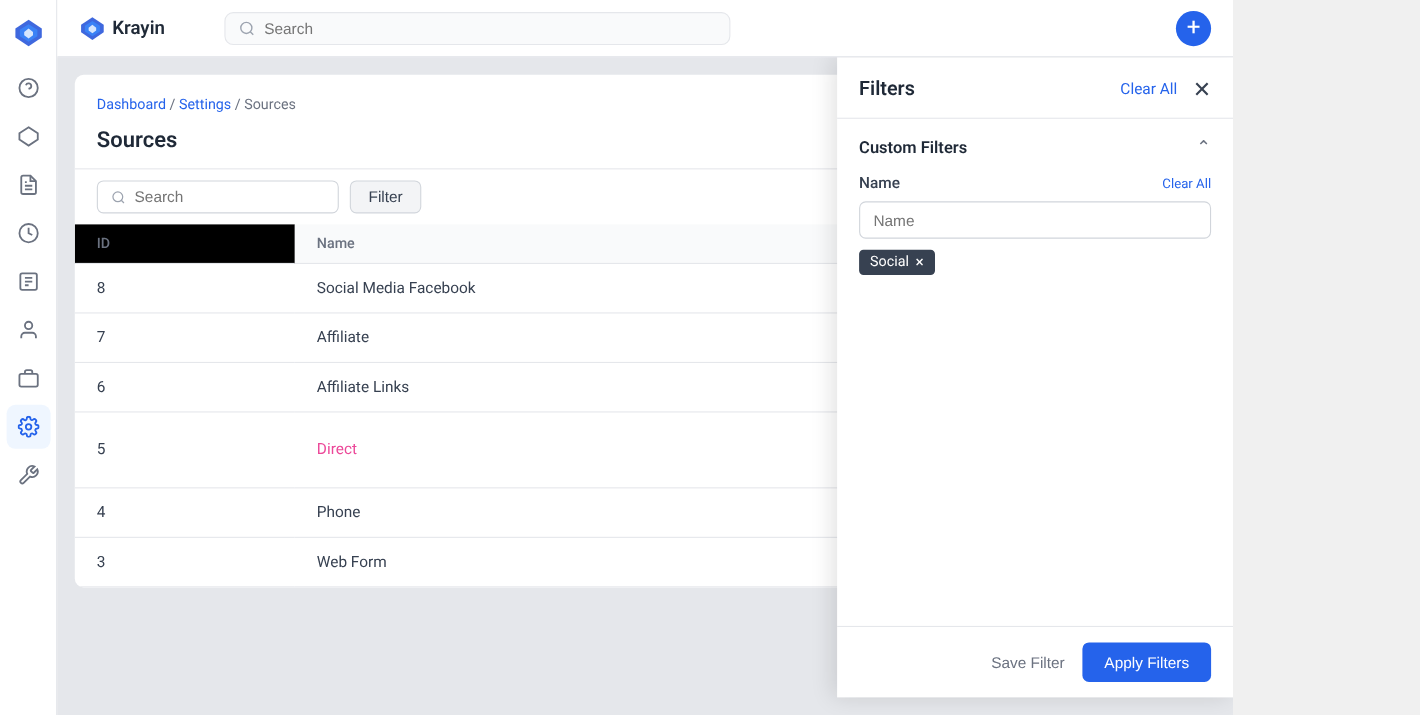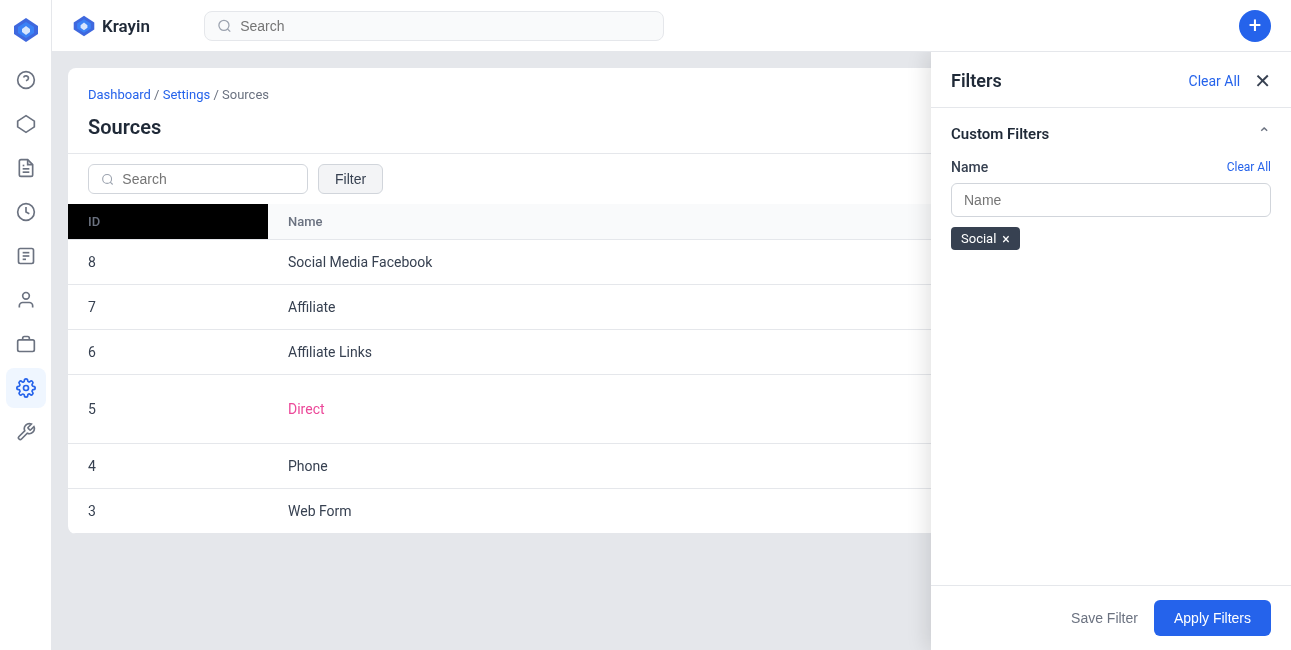--- a/index.html
+++ b/index.html
@@ -47,21 +47,21 @@
       border-radius: 8px;
       cursor: pointer;
       color: #6b7280;
       font-size: 18px;
     }
     .left-icon.active { background: #eff6ff; color: #2563eb; }
   </style>
 </head>
 <body>
 
-<div style="display:flex; width:1291px; height:650px; overflow:hidden;">
+<div style="display:flex; width:1121px; height:650px; overflow:hidden;">
 
   <div class="left-sidebar">
 
     <div style="display:flex; align-items:center; gap:4px; padding:4px 4px 12px; width:100%; justify-content:center;">
       <svg width="28" height="28" viewBox="0 0 28 28">
         <polygon points="14,2 26,10 26,18 14,26 2,18 2,10" fill="#1d4ed8" opacity="0.85"></polygon>
         <polygon points="14,6 22,11 22,17 14,22 6,17 6,11" fill="#3b82f6"></polygon>
         <polygon points="14,10 18,13 18,16 14,19 10,16 10,13" fill="#fff" opacity="0.8"></polygon>
       </svg>
     </div>
@@ -207,21 +207,21 @@
     <td style="padding:14px 20px; font-size:14px; color:#374151; border-bottom:1px solid #e5e7eb;">Phone</td>
   </tr>
               <tr>
     <td style="padding:14px 20px; font-size:14px; color:#374151; border-bottom:1px solid #e5e7eb; width:200px;">3</td>
     <td style="padding:14px 20px; font-size:14px; color:#374151; border-bottom:1px solid #e5e7eb;">Web Form</td>
   </tr>
             </tbody>
         </table>
       </div>
 
-      <div style="position:absolute; top:0; right:0; bottom:0; width:360px; background:#fff; box-shadow:-4px 0 20px rgba(0,0,0,0.12); display:flex; flex-direction:column; z-index:100;">
+      <div style="position:absolute; top:0; right:0; bottom:16px; width:360px; background:#fff; box-shadow:-4px 0 20px rgba(0,0,0,0.12); display:flex; flex-direction:column; z-index:100;">
 
         <div style="display:flex; align-items:center; justify-content:space-between; padding:18px 20px 16px; border-bottom:1px solid #e5e7eb;">
           <span style="font-size:18px; font-weight:600; color:#1f2937;">Filters</span>
           <div style="display:flex; align-items:center; gap:14px;">
             <a href="#" style="font-size:14px; color:#2563eb; text-decoration:none;">Clear All</a>
             <span style="cursor:pointer; color:#374151; font-size:20px; line-height:1; font-weight:300;">✕</span>
           </div>
         </div>
 
         <div style="flex:1; overflow-y:auto; padding:16px 20px;">

